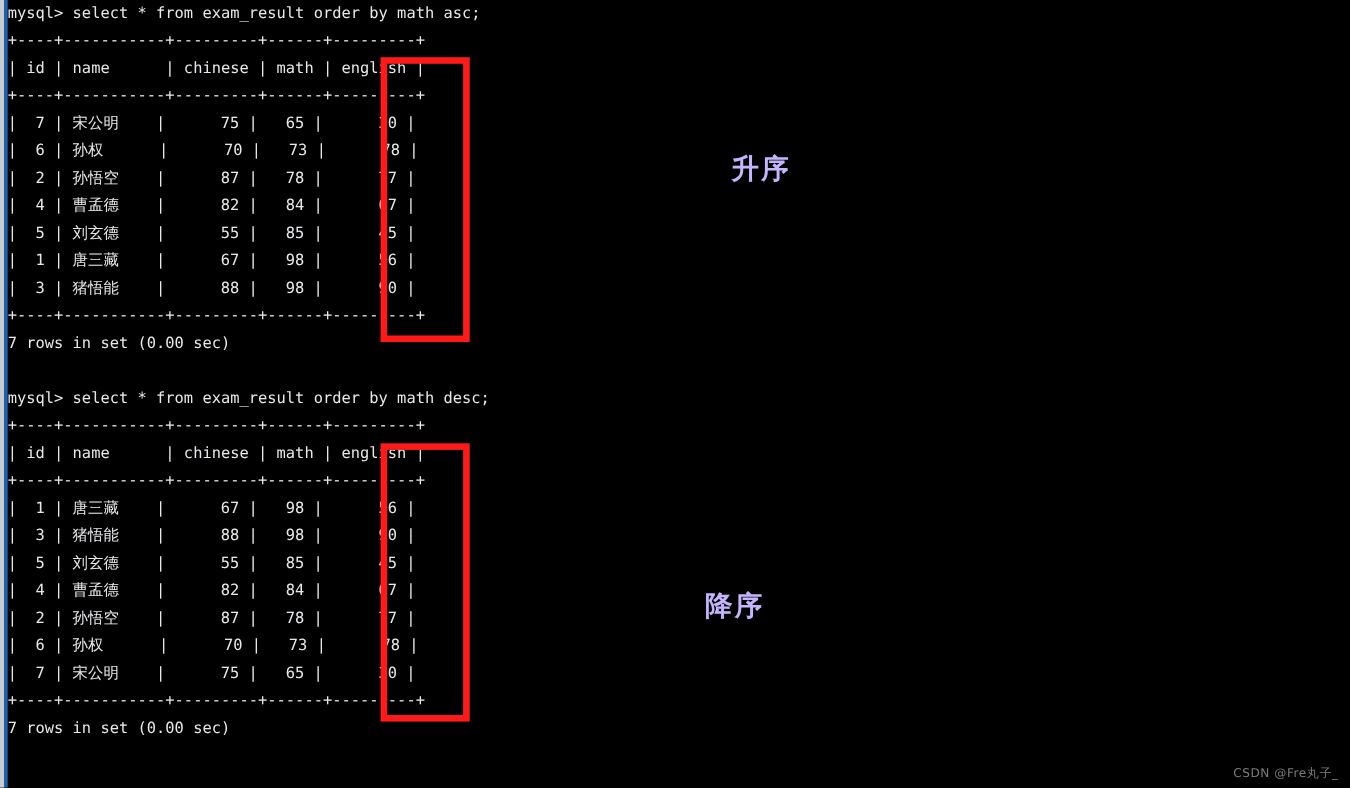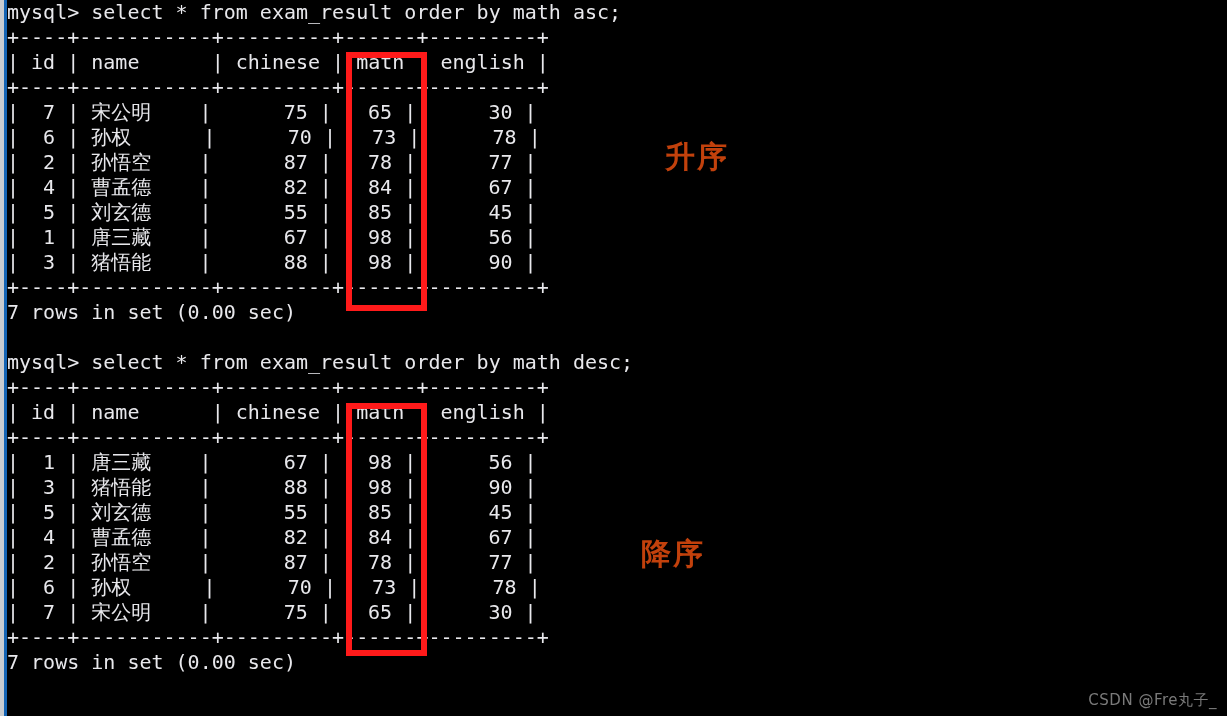--- a/index.html
+++ b/index.html
@@ -36,21 +36,21 @@
   }
 
   
   .term {
     position: absolute;
     left: 7px;
     top: 0;
     width: 1220px;
     height: 539px;
     color: #e8e8ec;
-    font-size: 20px;
+    font-size: 14px;
     line-height: 25px;
     white-space: pre;
     letter-spacing: 0px;
   }
   .term .line {
     height: 25px;
     white-space: pre;
   }
   .term .blank { height: 25px; }
 
@@ -60,38 +60,38 @@
     border: 6px solid #ff1a1a;
     box-sizing: border-box;
     pointer-events: none;
   }
   #redbox-asc  { left: 346px; top: 52px;  width: 81px; height: 259px; }
   #redbox-desc { left: 346px; top: 403px; width: 81px; height: 253px; }
 
   
   .annot {
     position: absolute;
-    color: #c2410c;
+    color: #c4b5fd;
     font-family: "DejaVu Sans", "Liberation Sans", sans-serif;
-    font-size: 30px;
+    font-size: 25px;
     font-weight: 700;
     letter-spacing: 2px;
     text-align: right;
   }
   #annot-asc  { left: 665px; top: 137px; }
   #annot-desc { left: 641px; top: 534px; }
 
   
   .watermark {
     position: absolute;
     right: 10px;
     bottom: 6px;
     color: #7a7a7a;
     font-family: "DejaVu Sans", "Liberation Sans", sans-serif;
-    font-size: 15px;
+    font-size: 11px;
     letter-spacing: 0.5px;
   }
 </style>
 </head>
 <body>
 
 <div id="screen">
 
   <div class="edge-gray"></div>
   <div class="edge-blue"></div>

